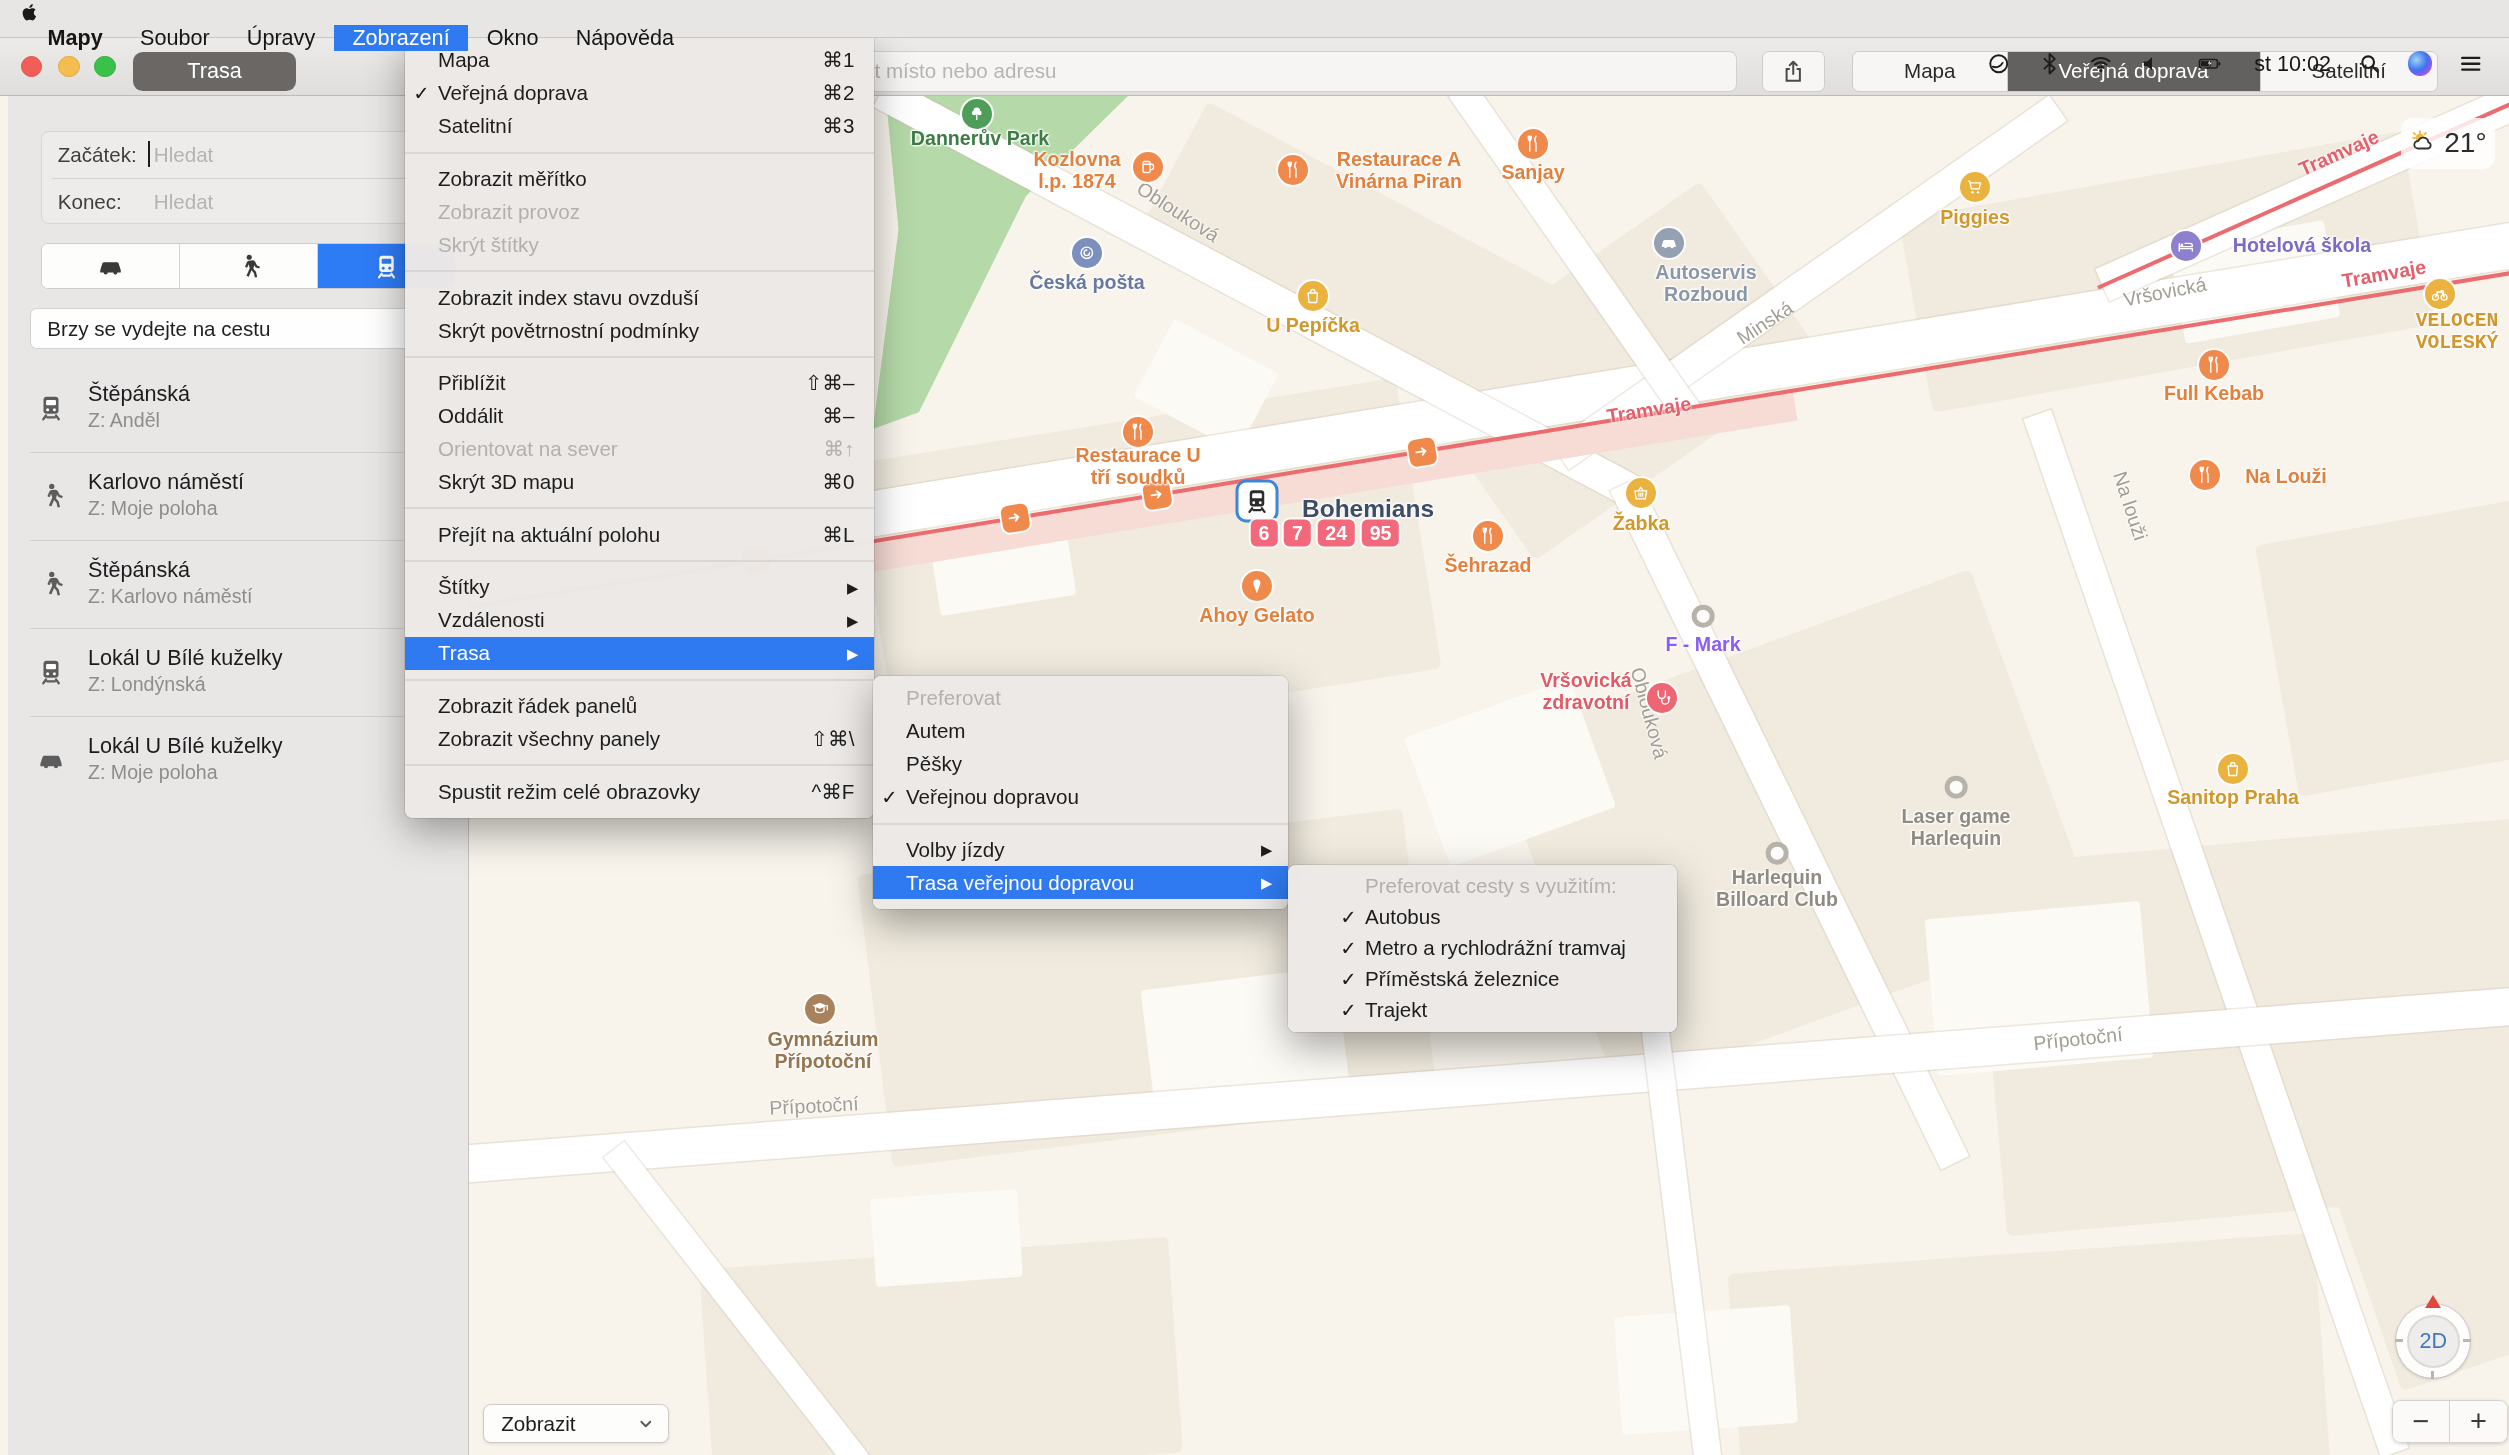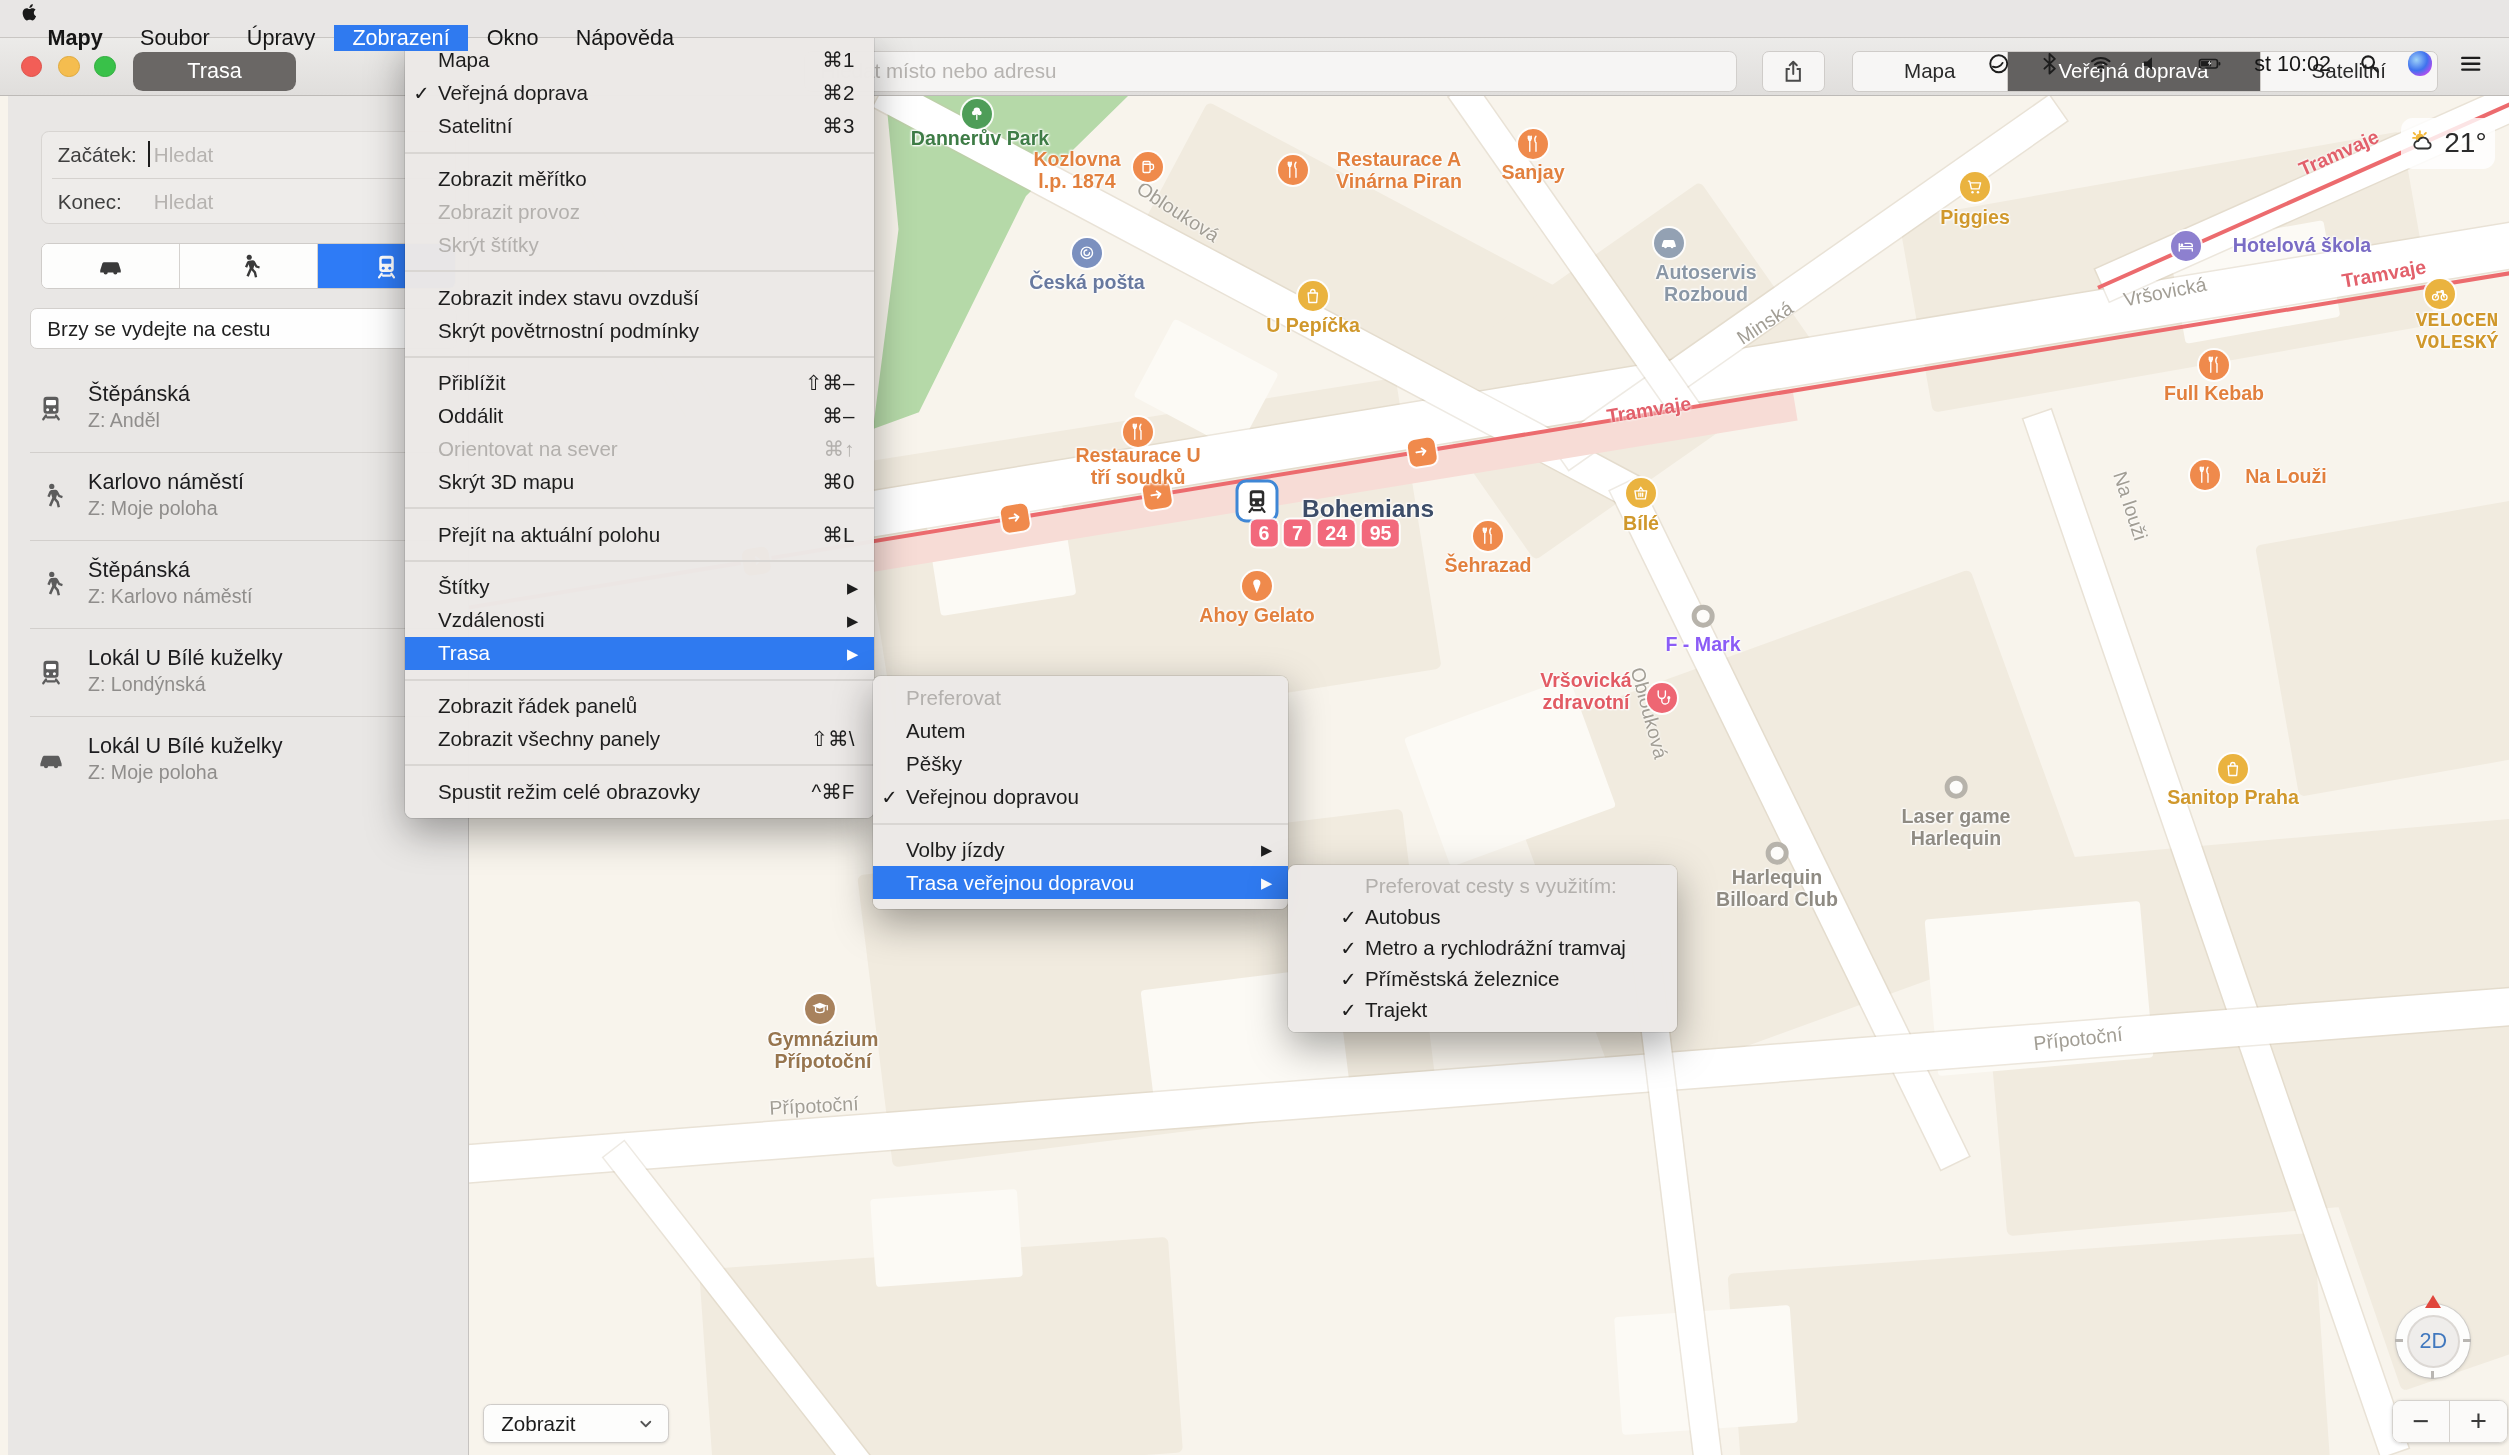--- a/index.html
+++ b/index.html
@@ -398,21 +398,21 @@
         </div>
         <div class="map-label" style="left: 1027px; top: 470px; color: rgb(226, 128, 62);">
           <div>Šehrazad</div>
         </div>
         <div class="poi-pin" style="left: 1180px; top: 397px; background: rgb(234, 179, 63);">
           <svg width="19.6" height="19.6" viewBox="0 0 20 20">
             <use href="#sym-basket"></use>
           </svg>
         </div>
         <div class="map-label" style="left: 1180px; top: 428px; color: rgb(208, 152, 44);">
-          <div>Bílé</div>
+          <div>Žabka</div>
         </div>
         <div class="poi-dot" style="left: 1242px; top: 520px;"></div>
         <div class="map-label" style="left: 1242px; top: 549px; color: #8b5cf6;">
           <div>F - Mark</div>
         </div>
         <div class="poi-pin" style="left: 1201px; top: 602px; background: rgb(238, 102, 115);">
           <svg width="19.6" height="19.6" viewBox="0 0 20 20">
             <use href="#sym-health"></use>
           </svg>
         </div>

